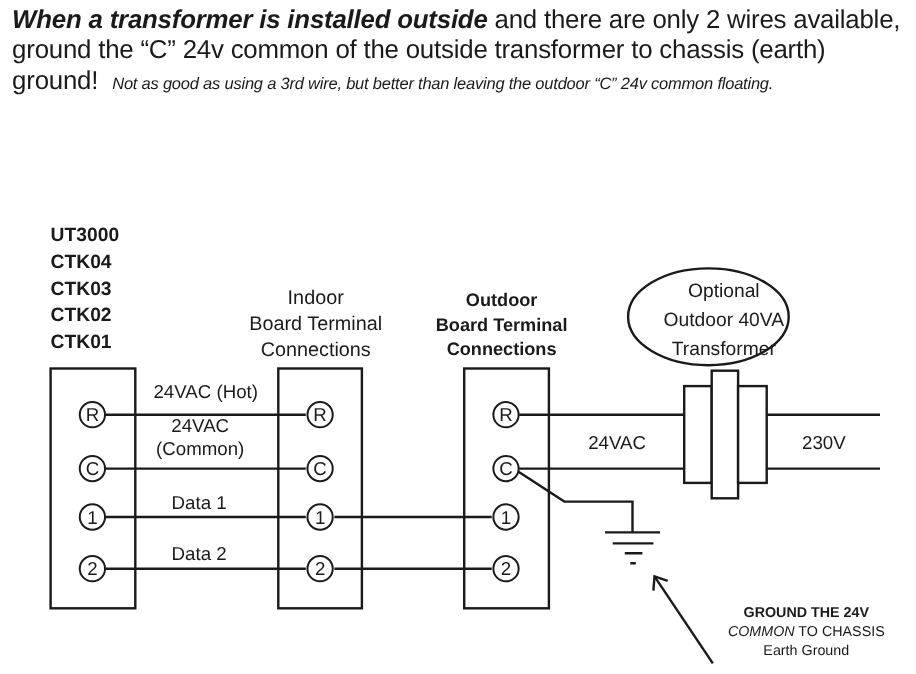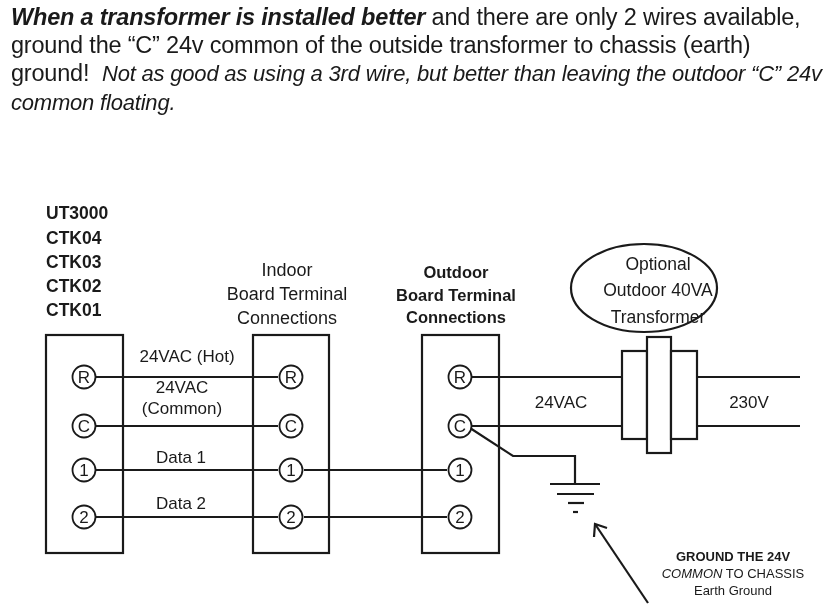--- a/index.html
+++ b/index.html
@@ -1,29 +1,29 @@
 <!DOCTYPE html>
 <html><head>
   <meta charset="utf-8">
   <style>
     html, body { margin: 0; padding: 0; background: #ffffff; }
     body { width: 833px; height: 613px; position: relative; overflow: hidden; font-family: "Liberation Sans", sans-serif; color: #1a1a1a; }
     .intro { position: absolute; left: 11px; top: 3px; width: 820px; font-size: 23.5px; line-height: 28px; letter-spacing: -0.2px; }
     .intro .b { font-weight: bold; font-style: italic; }
-    .intro .i { font-style: italic; font-size: 22px; }
+    .intro .i { font-style: italic; font-size: 15px; }
     svg { position: absolute; left: 0; top: 0; }
     .lbl { font-family: "Liberation Sans", sans-serif; fill: #1a1a1a; }
     .bold { font-weight: bold; }
     .term { font-family: "Liberation Sans", sans-serif; font-size: 17px; fill: #1a1a1a; }
   </style>
 </head>
 <body>
 
 <div class="intro">
-  <span class="b">When a transformer is installed better</span><span> and there are only 2 wires available, ground the “C” 24v common of the outside transformer to chassis (earth) ground!</span>&nbsp;&nbsp;<span class="i">Not as good as using a 3rd wire, but better than leaving the outdoor “C” 24v common floating.</span>
+  <span class="b">When a transformer is installed outside</span><span> and there are only 2 wires available, ground the “C” 24v common of the outside transformer to chassis (earth) ground!</span>&nbsp;&nbsp;<span class="i">Not as good as using a 3rd wire, but better than leaving the outdoor “C” 24v common floating.</span>
 </div>
 
 <svg width="833" height="613" viewBox="0 0 833 613">
   <g stroke="#1a1a1a" stroke-width="2.2" fill="none">
 
     <rect x="46" y="335" width="77" height="218"></rect>
 
     <rect x="253" y="335" width="76" height="218"></rect>
 
     <rect x="422" y="335" width="77" height="218"></rect>

